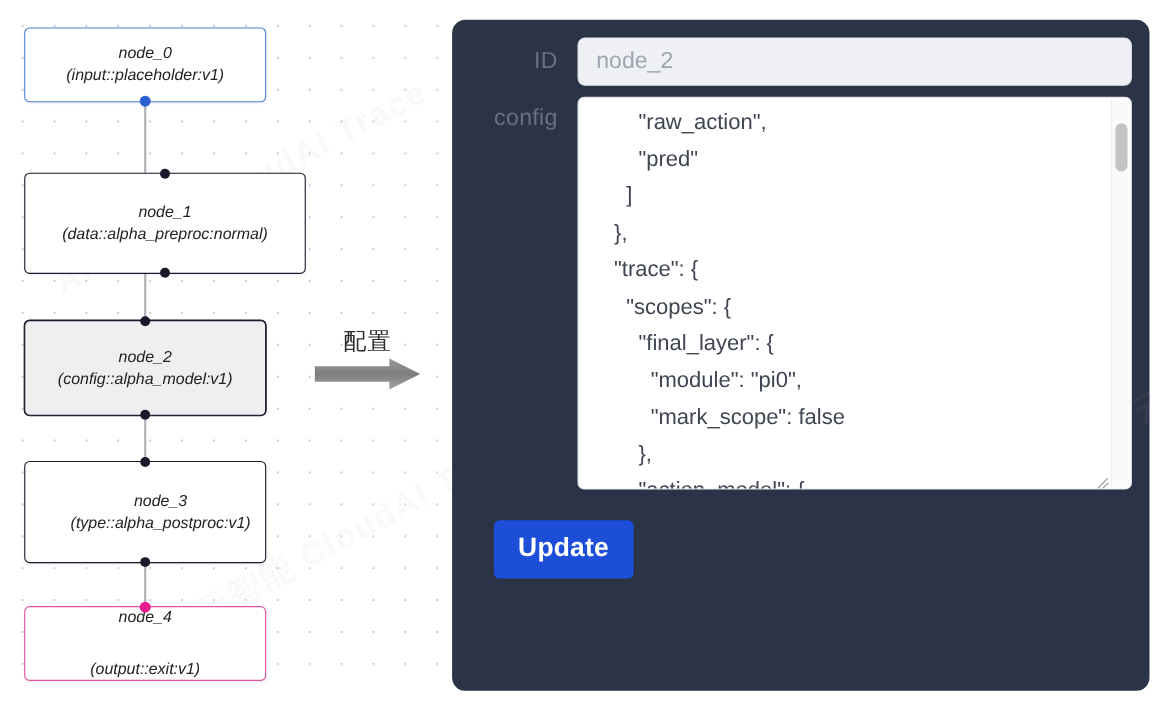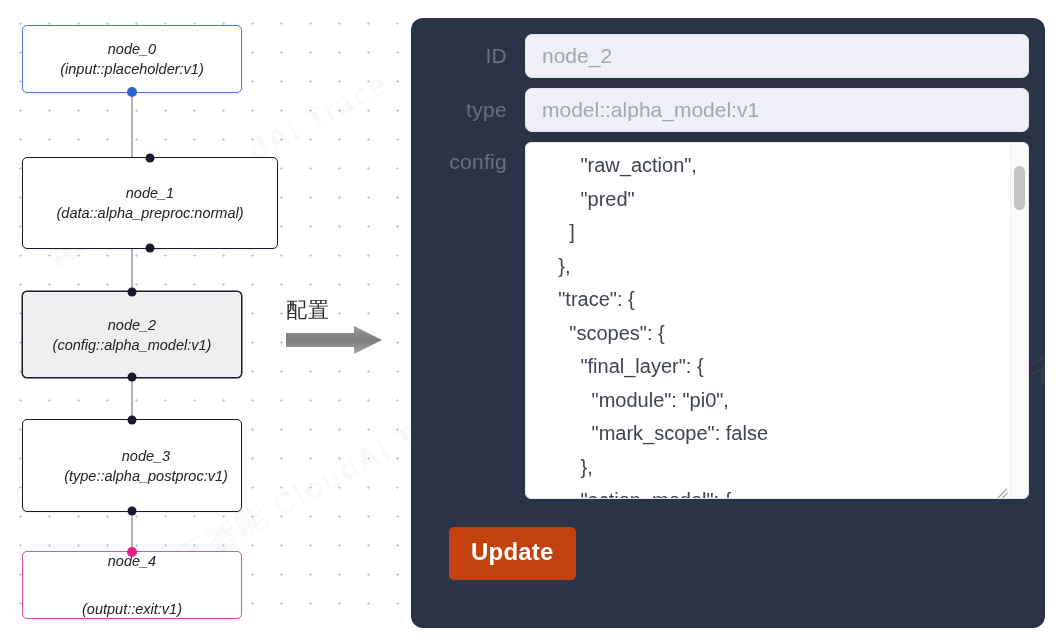--- a/index.html
+++ b/index.html
@@ -88,21 +88,21 @@
     left: 50%;
     transform: translateX(-50%);
   }
 
   
   #arrow-group { position: absolute; left: 286px; top: 296px; }
   #arrow-label {
     font-size: 21px;
     color: #2b2b2b;
     letter-spacing: 1px;
-    text-align: left;
+    text-align: center;
     width: 96px;
     font-family: Liberation Serif, serif;
   }
 
   
   #panel {
     position: absolute;
     left: 411px; top: 18px;
     width: 634px; height: 610px;
     background: #2b3446;
@@ -200,21 +200,21 @@
     transform-origin: center;
   }
   .ta-resize i:nth-child(1) { width: 13px; right: 1px; bottom: 4px;  transform: rotate(-45deg); }
   .ta-resize i:nth-child(2) { width: 8px;  right: 1px; bottom: 1.5px; transform: rotate(-45deg); }
 
   
   #update-btn {
     margin-left: 22px;
     margin-top: 18px;
     display: inline-block;
-    background: #c2410c;
+    background: #1d4ed8;
     color: #ffffff;
     font-size: 24px;
     font-weight: 700;
     border: none;
     border-radius: 5px;
     padding: 11px 22px 14px 22px;
     letter-spacing: 0.2px;
     font-family: "Liberation Sans", sans-serif;
     cursor: pointer;
   }
@@ -286,24 +286,20 @@
       <div class="watermark wm2">AI 云智能 CloudAI Trace</div>
       
 
       
       <div class="field-row">
         <div class="field-label">ID</div>
         <div class="text-input">node_2</div>
       </div>
 
       
-      <div class="field-row">
-        <div class="field-label">type</div>
-        <div class="text-input">model::alpha_model:v1</div>
-      </div>
 
       
       <div class="field-row">
         <div class="field-label top">config</div>
         <div class="ta-wrap">
           <div class="ta-text">        "raw_action",
         "pred"
       ]
     },
     "trace": {

